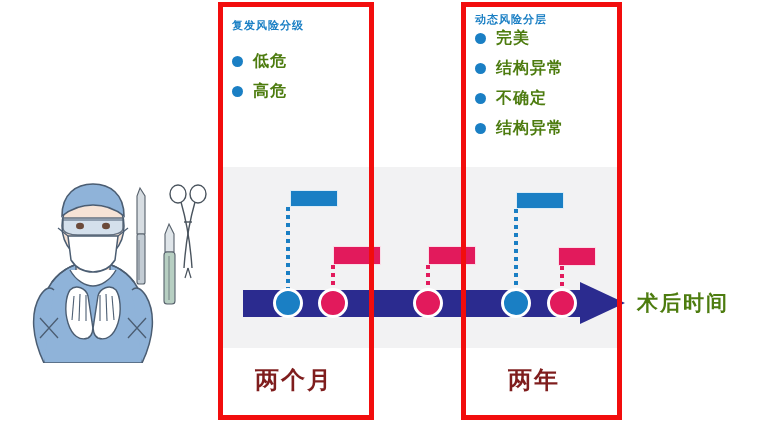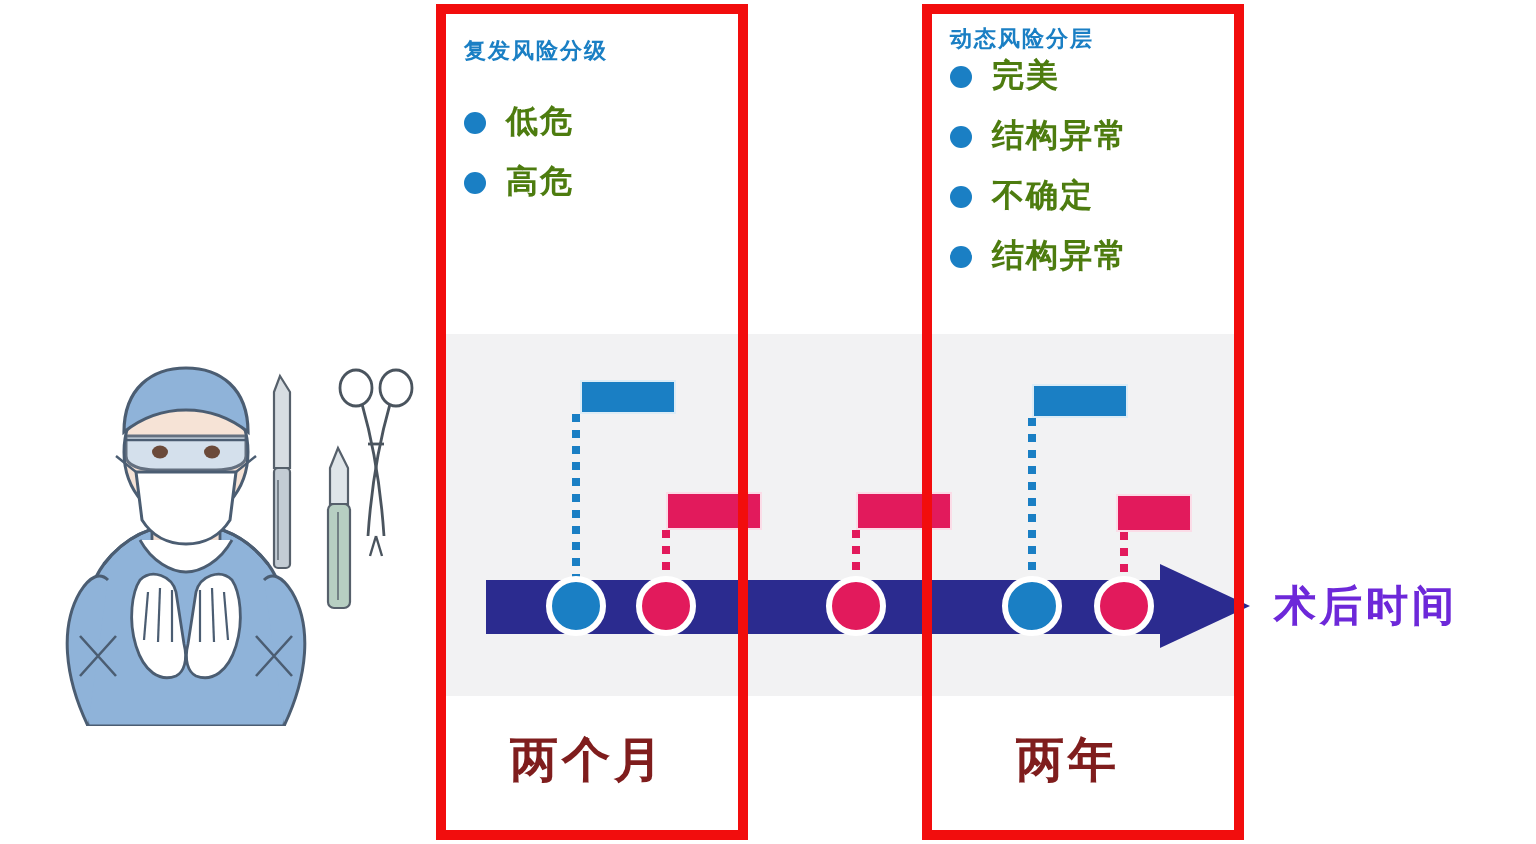--- a/index.html
+++ b/index.html
@@ -143,21 +143,21 @@
   #time-caption-2 { left: 508px; top: 364px; text-align: center; }
 
   
   #axis-label {
     position: absolute;
     left: 637px;
     top: 289px;
     font-size: 21px;
     font-weight: bold;
     letter-spacing: 2px;
-    color: #6d28d9;
+    color: #4d7c0f;
     white-space: nowrap;
   }
 
   
   #surgeon-figure {
     position: absolute;
     left: 18px;
     top: 178px;
     width: 150px;
     height: 185px;

